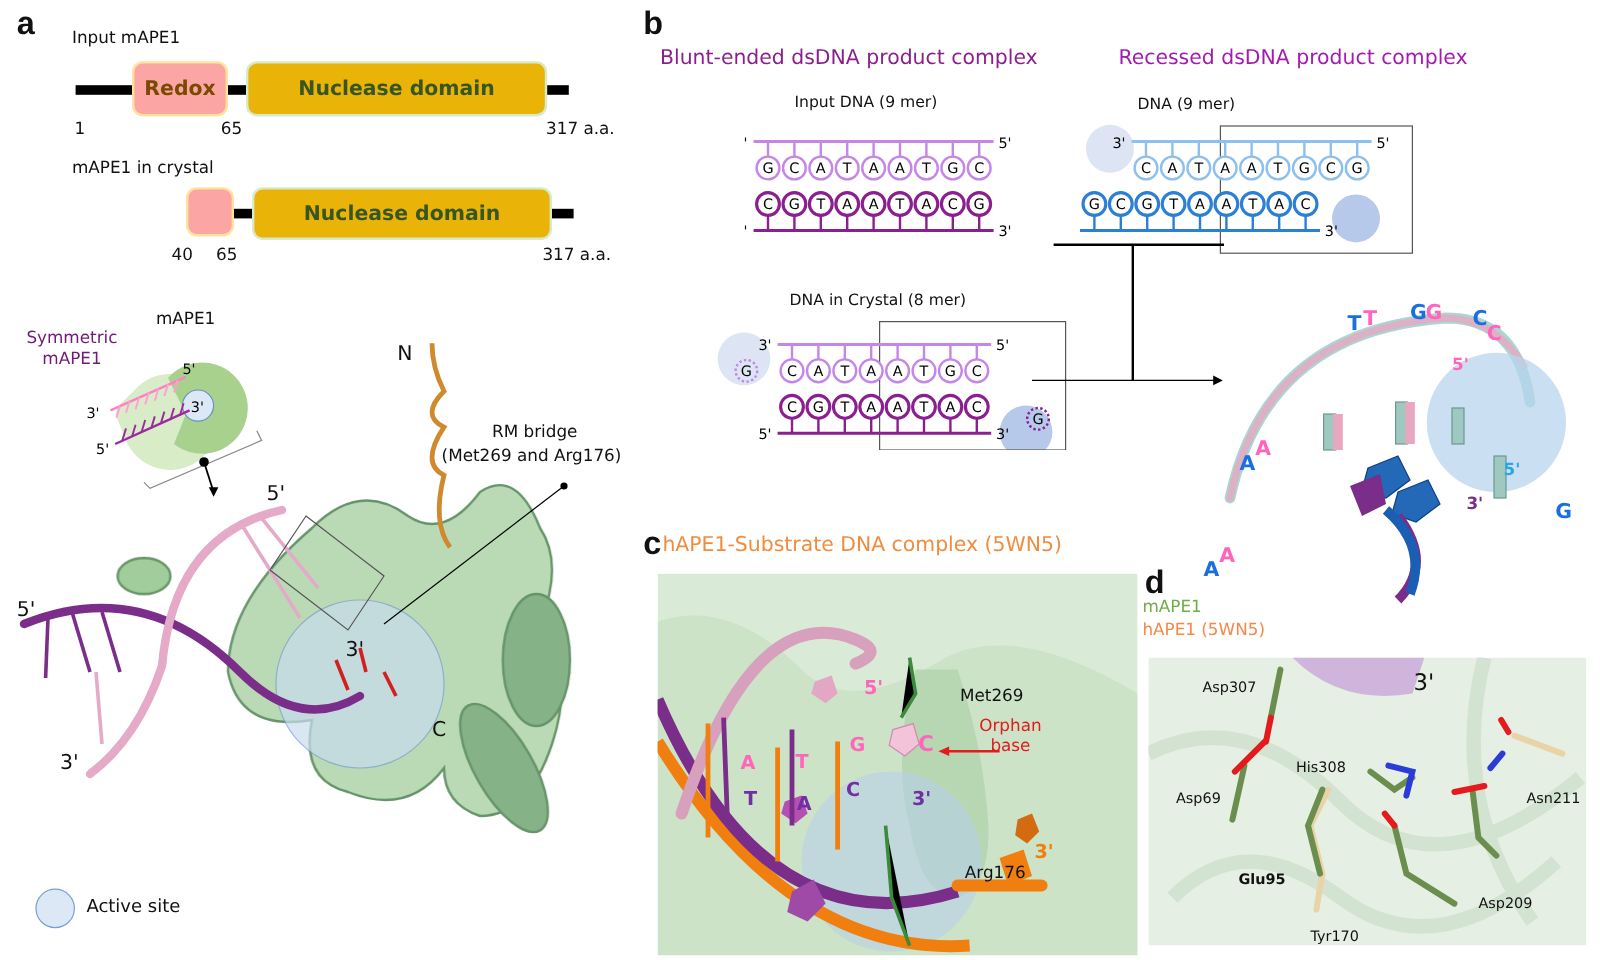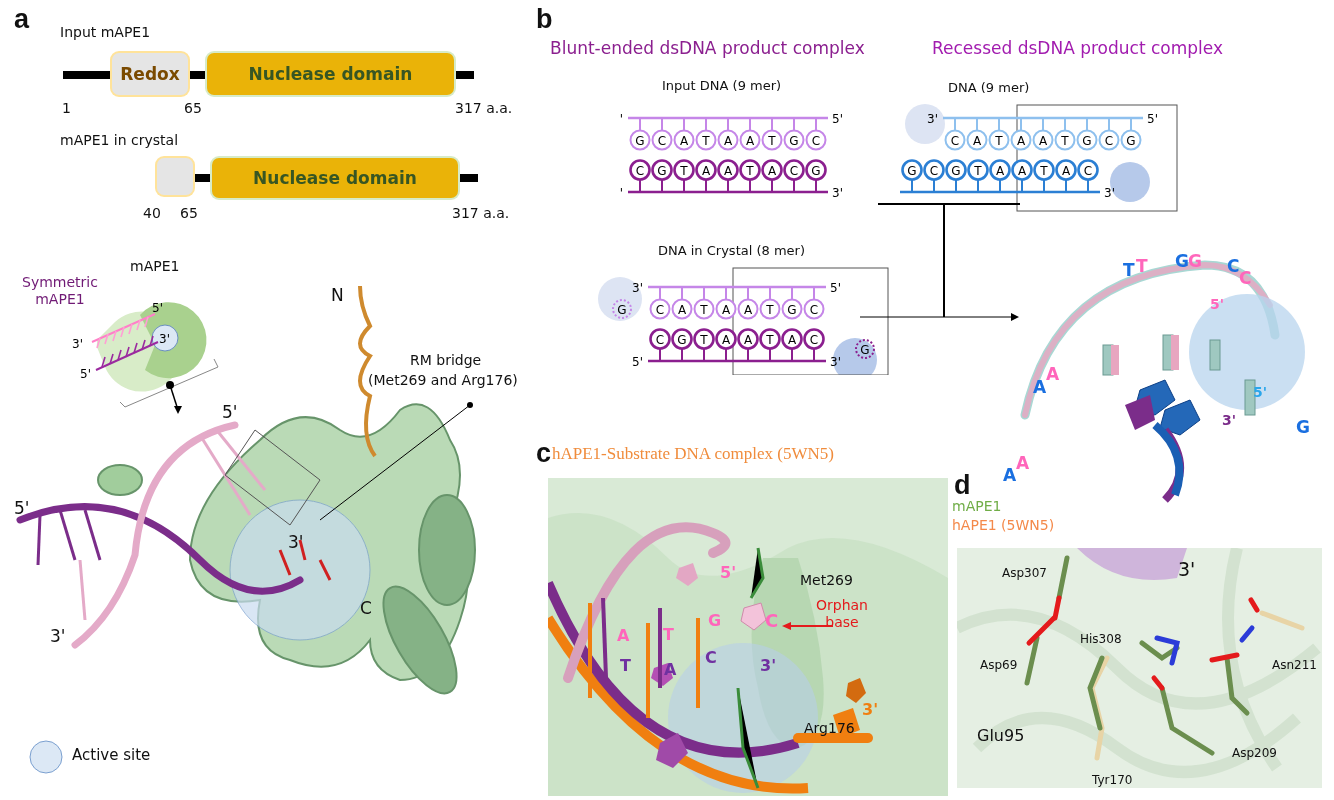--- a/index.html
+++ b/index.html
@@ -2,21 +2,21 @@
 <html><head>
 <meta charset="utf-8">
 <style>
   html,body{margin:0;padding:0;background:#fff;}
   body{width:1334px;height:800px;position:relative;overflow:hidden;font-family:"DejaVu Sans","Liberation Sans",sans-serif;color:#111;}
   .abs{position:absolute;}
   .panel-letter{position:absolute;font-weight:bold;font-size:27px;font-family:"Liberation Sans",sans-serif;}
   .lbl{position:absolute;font-size:14px;white-space:nowrap;font-family:"DejaVu Sans",sans-serif;}
   .bar{position:absolute;background:#000;height:8px;}
   .dom{position:absolute;border-radius:7px;display:flex;align-items:center;justify-content:center;font-weight:bold;font-family:"DejaVu Sans",sans-serif;font-size:17px;}
-  .redox{background:#e5e5e5;color:#7a4a00;box-shadow:0 0 0 2px #ffe39a;}
+  .redox{background:#fca5a5;color:#7a4a00;box-shadow:0 0 0 2px #ffe39a;}
   .nuc{background:#eab308;color:#375623;box-shadow:0 0 0 2px #d7ebc8;}
   .title-b{position:absolute;font-size:17px;white-space:nowrap;}
   svg text{font-family:"DejaVu Sans",sans-serif;}
 </style>
 </head>
 <body>
 
 <div class="panel-letter" style="left:14px;top:4px;">a</div>
 <div class="lbl" style="left:60px;top:24px;">Input mAPE1</div>
 
@@ -372,21 +372,21 @@
     <div class="lbl" style="left: 1046px; top: 364px; color: rgb(255, 102, 187); font-weight: bold; font-size: 17px;">A</div>
     <div class="lbl" style="left: 1136px; top: 256px; color: rgb(255, 102, 187); font-weight: bold; font-size: 17px;">T</div>
     <div class="lbl" style="left: 1188px; top: 251px; color: rgb(255, 102, 187); font-weight: bold; font-size: 17px;">G</div>
     <div class="lbl" style="left: 1239px; top: 268px; color: rgb(255, 102, 187); font-weight: bold; font-size: 17px;">C</div>
     <div class="lbl" style="left: 1210px; top: 296px; color: rgb(255, 102, 187); font-weight: bold; font-size: 14px;">5'</div>
     <div class="lbl" style="left: 1253px; top: 384px; color: rgb(42, 166, 234); font-weight: bold; font-size: 14px;">5'</div>
     <div class="lbl" style="left: 1222px; top: 412px; color: rgb(123, 45, 138); font-weight: bold; font-size: 14px;">3'</div>
   </div>
 
 <div class="panel-letter" style="left:536px;top:438px;">c</div>
-<div class="title-b" style="left:552px;top:444px;color:#f08c3c;font-size:17px;font-family:Liberation Serif, serif;">hAPE1-Substrate DNA complex (5WN5)</div>
+<div class="title-b" style="left:552px;top:444px;color:#f08c3c;font-size:17px;">hAPE1-Substrate DNA complex (5WN5)</div>
 <svg class="abs" style="left:548px;top:478px;" width="400" height="318">
   <rect width="400" height="318" fill="#d9ead6"></rect>
   <path d="M0,40 q60,-20 120,40 q40,40 120,-10 q60,-30 160,30 v258 h-400z" fill="#c6dfc2" opacity="0.7"></path>
   <path d="M215,80 q-20,70 -5,130 q10,60 40,60 q30,-10 25,-70 q-5,-60 -25,-120z" fill="#b2d3ad" opacity="0.8"></path>
   <circle cx="195" cy="240" r="75" fill="#b8cfe8" opacity="0.6"></circle>
   <path d="M0,140 q110,180 260,170" fill="none" stroke="#f07f10" stroke-width="10"></path>
   <path d="M0,105 q90,210 250,160" fill="none" stroke="#7b2d8a" stroke-width="10"></path>
   <path d="M250,260 h70" stroke="#f07f10" stroke-width="10" stroke-linecap="round"></path>
   <path d="M20,200 q60,-180 145,-145 q25,10 0,20" fill="none" stroke="#d7a0bc" stroke-width="10" stroke-linecap="round"></path>
   <polygon points="196,130 213,125 218,142 206,152 193,143" fill="#f3c3da" stroke="#d08aab"></polygon>
@@ -453,17 +453,17 @@
     <path d="M305,65 l40,15" stroke="#e8d4a6"></path>
       <path d="M295,80 l-10,12" stroke="#2b3bd8"></path>
       <path d="M300,62 l-6,-10" stroke="#e41a1c"></path>
   </g>
 </svg>
 <div id="d-labels">
     <div class="lbl" style="left: 1002px; top: 566px; font-size: 12px;">Asp307</div>
     <div class="lbl" style="left: 1080px; top: 613px; font-size: 12px; margin-top: 19px;">His308</div>
     <div class="lbl" style="left: 980px; top: 658px; font-size: 12px;">Asp69</div>
     <div class="lbl" style="left: 1272px; top: 658px; font-size: 12px;">Asn211</div>
-    <div class="lbl" style="left: 977px; top: 726px; font-size: 16px;">Glu95</div>
+    <div class="lbl" style="left: 1032px; top: 726px; font-size: 12px; font-weight: bold;">Glu95</div>
     <div class="lbl" style="left: 1232px; top: 746px; font-size: 12px;">Asp209</div>
     <div class="lbl" style="left: 1092px; top: 773px; font-size: 12px;">Tyr170</div>
   </div>
 <div class="lbl" style="left:1178px;top:558px;font-size:19px;">3'</div>
 
 </body></html>

